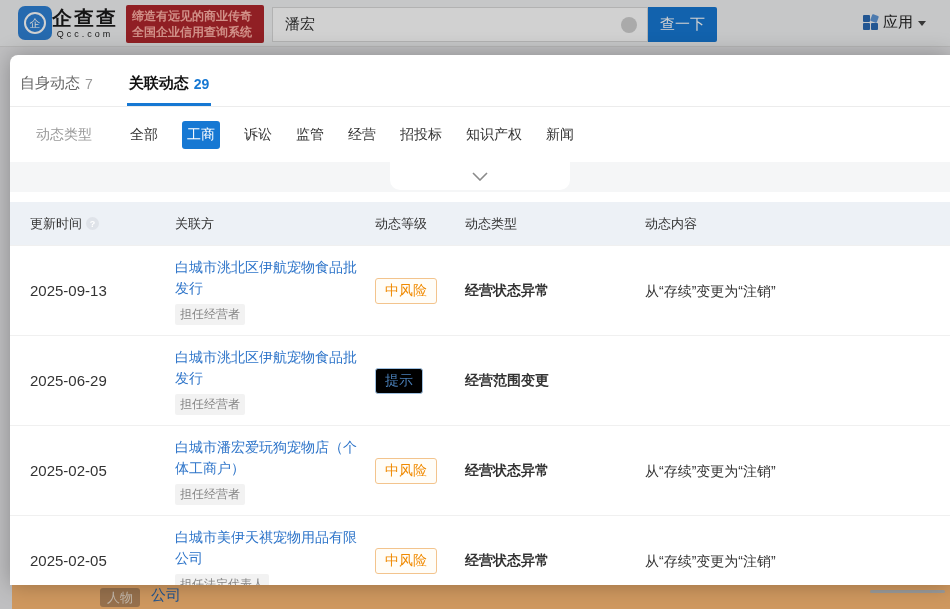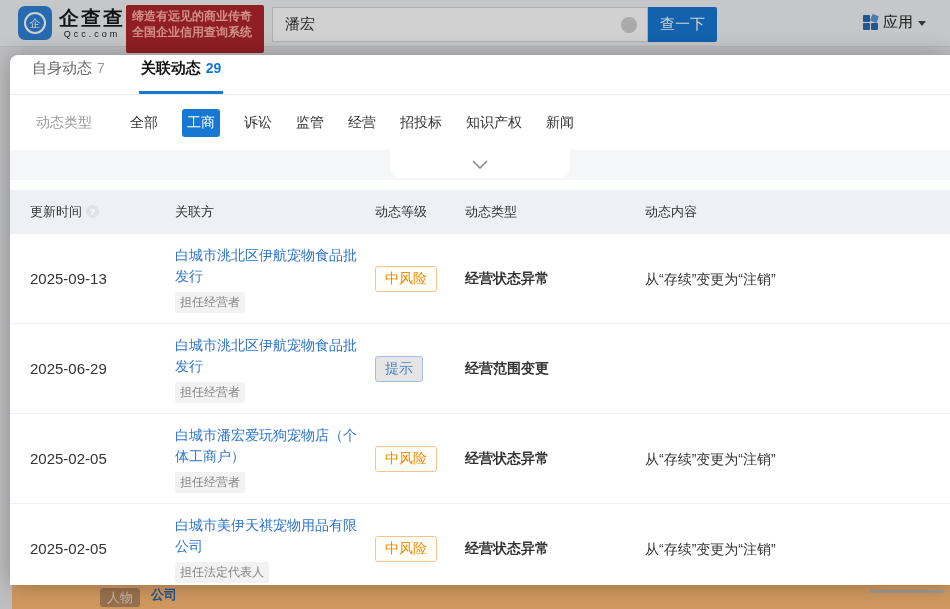--- a/index.html
+++ b/index.html
@@ -5,48 +5,48 @@
   * { margin:0; padding:0; box-sizing:border-box; }
   body { font-family:"Liberation Sans","DejaVu Sans",sans-serif; background:#888; }
   .stage { position:relative; width:950px; height:609px; overflow:hidden; background:#e9eaec; }
 
   
   .backdrop { position:absolute; inset:0; z-index:1; }
   .topbar { position:absolute; top:0; left:0; width:100%; height:47px; background:#f2f3f5; border-bottom:1px solid #ddd; }
   .logo-wrap { position:absolute; left:18px; top:6px; display:flex; align-items:center; }
   .logo-icon { width:34px; height:34px; border-radius:7px; background:#2f82d6; display:flex; align-items:center; justify-content:center; }
   .logo-ring { width:22px; height:22px; border:2px solid #fff; border-radius:50%; color:#fff; font-size:11px; display:flex; align-items:center; justify-content:center; }
-  .brand { margin-left:7px; display:flex; flex-direction:column; align-items:center; }
+  .brand { display:flex; flex-direction:column; align-items:center; }
   .brand-name { font-size:20px; font-weight:bold; color:#1a1a1a; letter-spacing:2px; line-height:22px; }
   .brand-domain { font-size:9px; color:#222; letter-spacing:3px; line-height:10px; }
-  .slogan { position:absolute; left:126px; top:5px; width:138px; height:48px; background:#b0272c; border-radius:2px; padding:3px 6px; }
+  .slogan { position:absolute; left:126px; top:5px; width:138px; height:38px; background:#b0272c; border-radius:2px; padding:3px 6px; }
   .slogan div { font-size:12px; font-weight:bold; color:#ffb0a6; line-height:16px; white-space:nowrap; }
   .search-box { position:absolute; left:272px; top:7px; width:376px; height:35px; background:#fff; border:1px solid #d9d9d9; }
   .search-box input { position:absolute; inset:0; border:0; outline:none; padding:0 30px 0 12px; font-size:15px; color:#333; font-family:inherit; background:transparent; }
   .camera-icon { position:absolute; right:10px; top:9px; width:16px; height:16px; border-radius:50%; background:#d0d0d0; }
   .search-btn { position:absolute; left:648px; top:7px; width:69px; height:35px; background:#1678d3; color:#fff; font-size:15px; border:0; border-radius:0 2px 2px 0; cursor:pointer; font-family:inherit; }
   .apps { position:absolute; right:24px; top:13px; display:flex; align-items:center; gap:5px; cursor:pointer; }
   .apps-grid { width:15px; height:15px; display:grid; grid-template-columns:7px 7px; grid-template-rows:7px 7px; gap:1px; }
   .apps-grid i { background:#2a69b2; border-radius:1px; }
   .apps-grid i.lite { background:#5f97d6; transform:rotate(20deg); }
   .apps-label { font-size:15px; color:#222; }
   .caret-down { width:0; height:0; border-left:4px solid transparent; border-right:4px solid transparent; border-top:5px solid #444; margin-top:2px; }
 
   
   .bottom-strip { position:absolute; left:12px; bottom:0; width:100%; height:24px; background:#fdba74; }
   .person-badge { position:absolute; left:88px; top:3px; height:19px; padding:1px 7px; background:#b98a5e; border-radius:3px; color:#efe0cf; font-size:13px; line-height:17px; }
-  .bg-company { position:absolute; left:139px; top:1px; font-size:13px; font-weight:bold; color:#2a66ad; }
+  .bg-company { position:absolute; left:139px; top:1px; font-size:15px; font-weight:normal; color:#2a66ad; }
   .bg-line { position:absolute; left:858px; top:5px; width:75px; height:3px; background:#bdbdbd; border-radius:2px; }
 
   .dim-overlay { position:absolute; inset:0; background:rgba(0,0,0,0.18); z-index:5; pointer-events:none; }
 
   
   .modal { position:absolute; left:10px; top:55px; width:940px; height:530px; background:#fff; z-index:10; border-top-left-radius:8px; box-shadow:0 0 22px rgba(0,0,0,0.28); overflow:hidden; }
 
-  .tabs { height:40px; display:flex; padding:0 20px; border-bottom:1px solid #ececec; }
+  .tabs { height:52px; display:flex; align-items:flex-end; padding:0 8px; border-bottom:1px solid #ececec; }
   .tab { display:flex; align-items:center; gap:5px; font-size:15px; color:#666; padding:0 2px 10px 2px; margin-right:32px; cursor:pointer; border-bottom:3px solid transparent; }
   .tab .cnt { color:#999; font-size:14px; }
   .tab.active { color:#111; font-weight:bold; border-bottom-color:#1678d3; }
   .tab.active .cnt { color:#1678d3; font-weight:bold; }
 
   .filter-row { height:55px; display:flex; align-items:center; padding-left:26px; }
   .filter-label { font-size:14px; color:#999; margin-right:38px; }
   .filter-opts { display:flex; align-items:flex-end; gap:24px; }
   .fopt { font-size:14px; color:#333; cursor:pointer; padding:5px 0; }
   .fopt.selected { background:#1678d3; color:#fff; border-radius:3px; padding:5px 5px; }
@@ -63,21 +63,21 @@
   .c-content { flex:1; min-width:0; }
   .info-icon { display:inline-flex; width:13px; height:13px; border-radius:50%; background:#dfe3e9; color:#fff; font-size:9px; font-weight:bold; align-items:center; justify-content:center; margin-left:4px; vertical-align:1px; cursor:pointer; }
 
   .trow { min-height:90px; display:flex; align-items:center; padding-left:20px; border-top:1px solid #f0f0f0; }
   .trow:first-of-type { border-top:0; }
   .trow .c-time { font-size:15px; color:#333; }
   .clink { display:block; font-size:14px; line-height:21px; color:#2d74c9; text-decoration:none; cursor:pointer; }
   .role { display:inline-block; margin-top:5px; background:#f2f2f2; color:#858585; font-size:12px; padding:2px 5px; border-radius:2px; }
   .badge { display:inline-block; font-size:14px; padding:3px 9px; border-radius:3px; border:1px solid; }
   .badge.warning { color:#f08a00; border-color:#f3c48d; background:#fffdf8; }
-  .badge.info { color:#4a7fb8; border-color:#9fc0e0; background:#e5e5e5; }
+  .badge.info { color:#4a7fb8; border-color:#9fc0e0; background:#000000; }
   .trow .c-type { font-size:14px; color:#333;font-weight:bold; }
   .cline { font-size:14px; color:#333; line-height:22px; white-space:nowrap; }
   .cline.red { color:#f05b5b; }
 </style>
 </head>
 <body>
 
 <div class="stage">
 
   <div class="backdrop">

